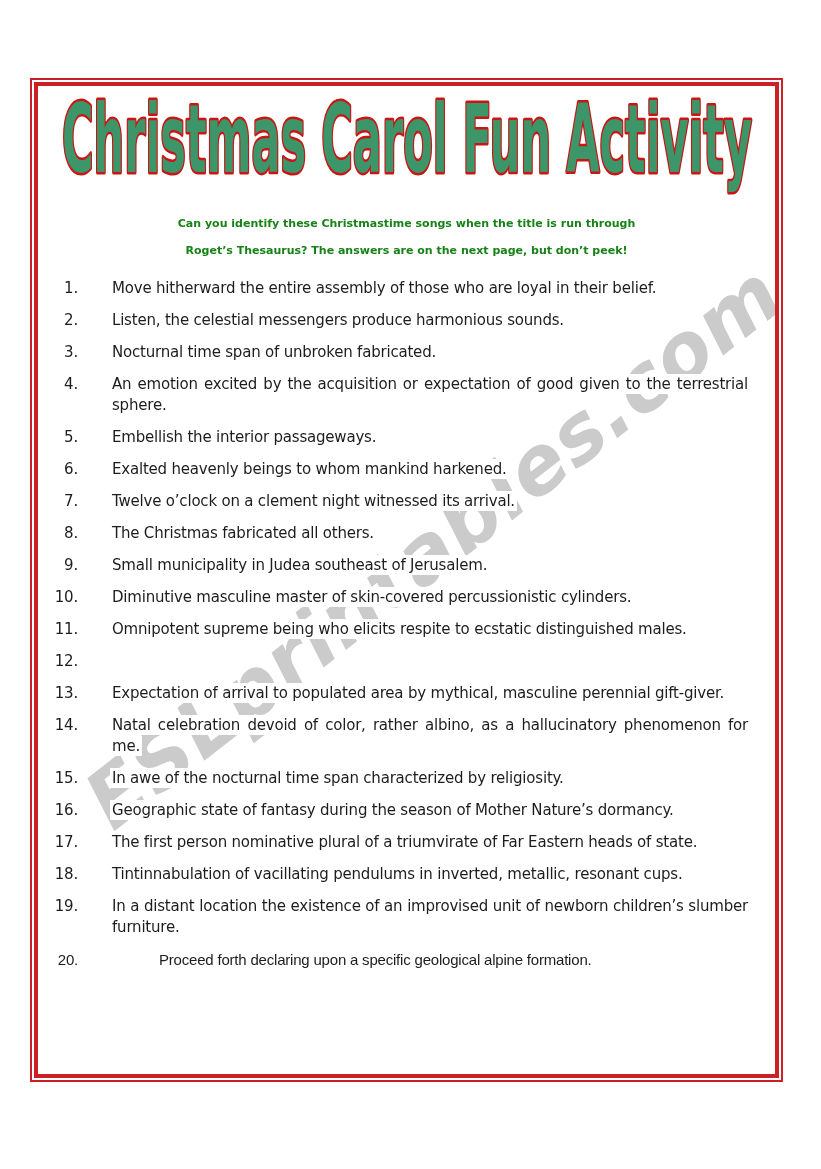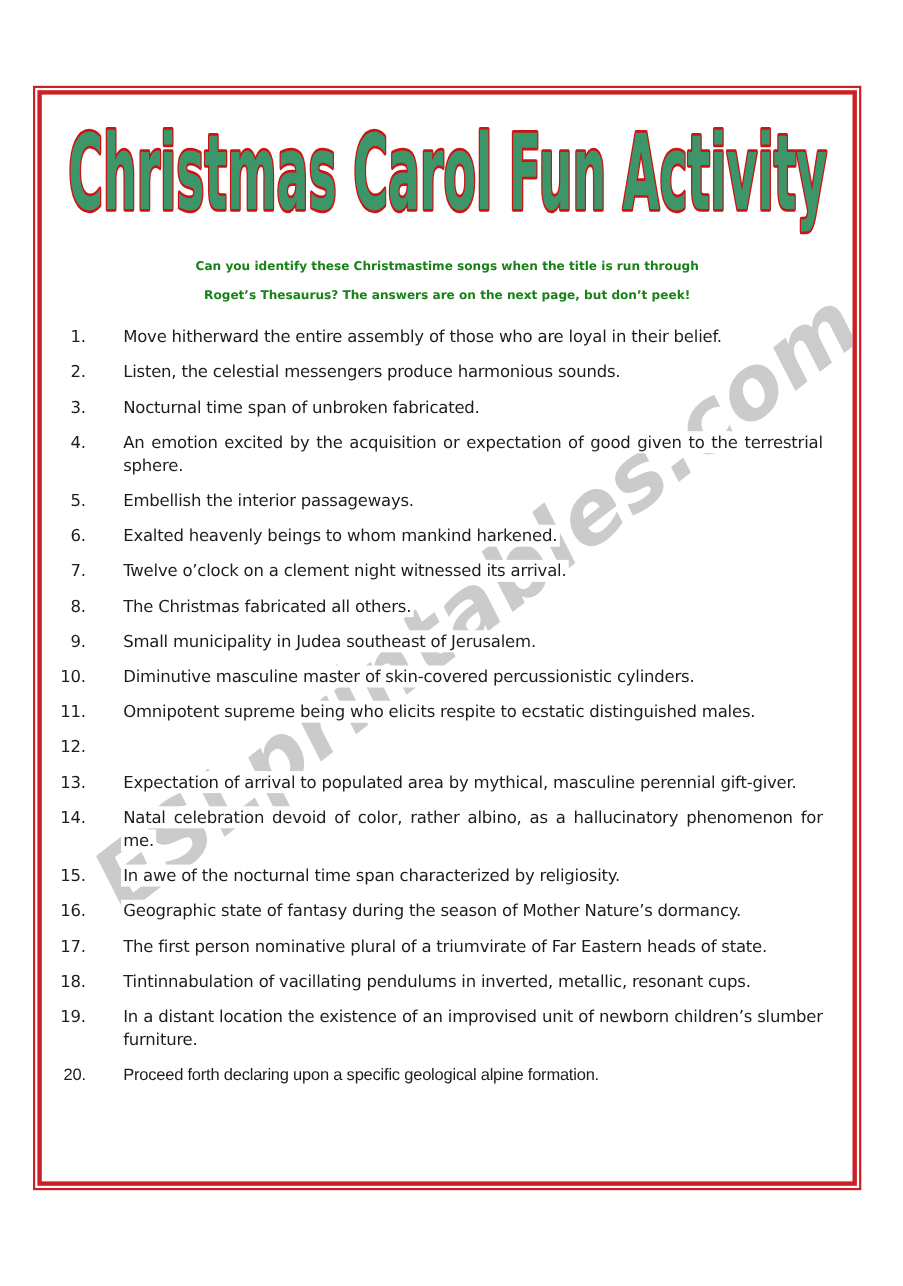--- a/index.html
+++ b/index.html
@@ -28,41 +28,41 @@
   .watermark{
     position:absolute;left:58px;top:678px;z-index:1;
     transform:rotate(-38deg);transform-origin:0 50%;
     font-family:"DejaVu Sans",sans-serif;
     font-style:italic;font-weight:bold;font-size:80px;
     color:var(--wm-gray);opacity:0.5;
     white-space:nowrap;letter-spacing:1px;
     pointer-events:none;
   }
 
-  .content{position:relative;z-index:2;padding-top:28px;}
+  .content{position:relative;z-index:2;padding-top:10px;}
 
   .title-svg{display:block;margin:0 auto;width:700px;height:100px;}
   .title-svg text{
     font-family:"DejaVu Sans",sans-serif;
     font-weight:bold;
     fill:var(--title-green);
     stroke:var(--title-stroke);
     stroke-width:5px;
     stroke-linejoin:round;
     paint-order:stroke fill;
   }
 
   .instructions{margin-top:14px;text-align:center;color:var(--instr-green);
     font-weight:bold;font-size:11px;line-height:27px;}
   .instructions div{white-space:nowrap;}
 
   ol.carols{margin-top:14px;list-style:none;}
   ol.carols li{display:flex;margin-bottom:11px;font-size:15px;line-height:21px;
     color:var(--body-text);letter-spacing:-0.2px;}
-  ol.carols li:last-child{margin-bottom:12px;}
+  ol.carols li:last-child{margin-bottom:12px;gap:47px;}
   .num{width:42px;flex:0 0 42px;text-align:right;}
   .txt{margin-left:30px;width:640px;text-align:justify;}
   .hl{background:#ffffff;padding:1px 2px;box-decoration-break:clone;-webkit-box-decoration-break:clone;}
 
   li.item-small{font-family:"Liberation Sans",sans-serif;font-size:13.5px;
     color:var(--item20-gray);letter-spacing:-0.2px;line-height:19px;}
 </style>
 </head>
 <body>
 

